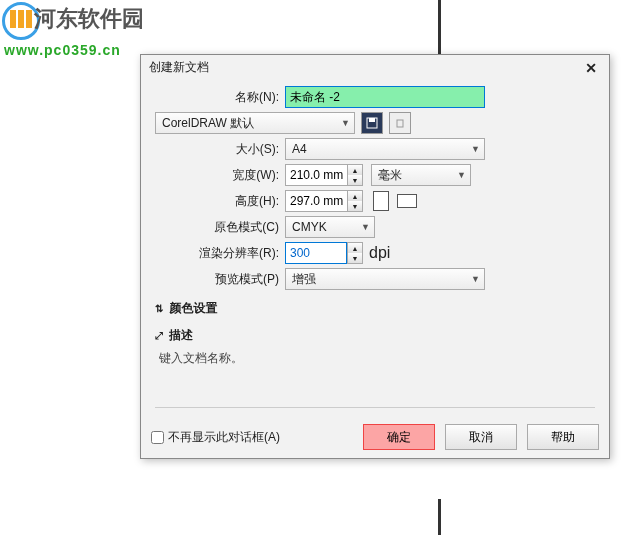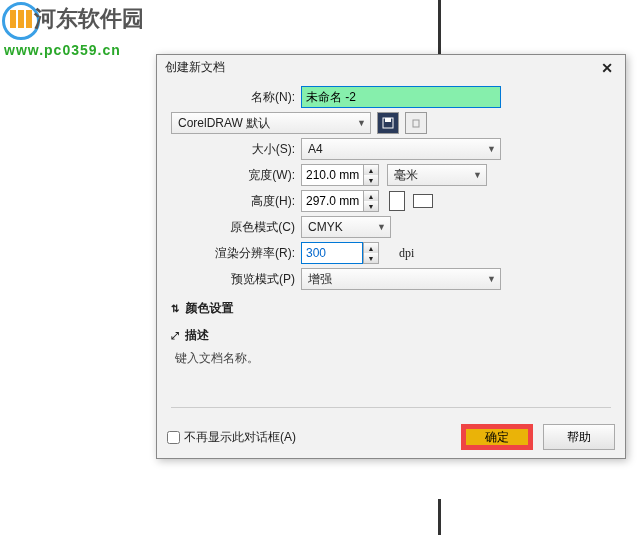--- a/index.html
+++ b/index.html
@@ -5,21 +5,21 @@
   * { box-sizing: border-box; margin: 0; padding: 0; font-family: "Microsoft YaHei", SimSun, sans-serif; }
   body { background: #fff; width: 644px; height: 535px; position: relative; overflow: hidden; }
   .watermark-logo { position: absolute; top: 0; left: 0; width: 180px; height: 40px; }
   .wm-circle { position: absolute; width: 38px; height: 38px; border: 3px solid #3aa0e6; border-radius: 50%; top: 2px; left: 2px; }
   .wm-bars { position: absolute; top: 10px; left: 10px; }
   .wm-bars span { display: block; width: 6px; height: 18px; background: #f5a623; float: left; margin-right: 2px; }
   .wm-text { position: absolute; left: 34px; top: 4px; font-size: 22px; font-weight: bold; color: #555; font-family: "KaiTi", serif; }
   .wm-url { position: absolute; left: 4px; top: 42px; font-size: 14px; font-weight: bold; color: #2aa82a; letter-spacing: 1px; }
   .canvas-line { position: absolute; left: 438px; top: 0; width: 3px; height: 56px; background: #333; }
   .canvas-line.bottom { top: auto; bottom: 0; height: 36px; }
-  .dialog { position: absolute; left: 156px; top: 54px; width: 470px; background: #f2f2f2; border: 1px solid #888; box-shadow: 2px 2px 8px rgba(0,0,0,.25); font-size: 12px; color: #222; }
+  .dialog { position: absolute; left: 140px; top: 54px; width: 470px; background: #f2f2f2; border: 1px solid #888; box-shadow: 2px 2px 8px rgba(0,0,0,.25); font-size: 12px; color: #222; }
   .titlebar { display: flex; align-items: center; justify-content: space-between; padding: 4px 8px; }
   .titlebar-title { font-size: 12px; }
   .close-btn { font-size: 14px; font-weight: bold; cursor: pointer; padding: 0 4px; }
   .body { padding: 2px 14px 8px 14px; }
   .row { display: flex; align-items: center; margin: 4px 0; }
   .label { width: 130px; text-align: right; padding-right: 6px; color: #222; }
   .text-input { height: 22px; border: 1px solid #0078d7; background: #fff; padding: 0 4px; font-size: 12px; }
   .text-input.selected { background: #86efac; color: #000; }
   .text-input.name { width: 200px; }
   .combo { height: 22px; border: 1px solid #aaa; background: linear-gradient(#fdfdfd,#ececec); display: inline-flex; align-items: center; justify-content: space-between; padding: 0 4px 0 6px; font-size: 12px; }
@@ -43,22 +43,22 @@
   .section { margin-top: 10px; }
   .section-head { font-weight: bold; font-size: 12px; display:flex; align-items:center; gap:6px; margin-bottom:4px; }
   .expander { font-size: 10px; }
   .desc-text { color: #444; margin: 6px 0 10px 4px; }
   .hr { border-top:1px solid #ccc; margin-top: 40px; }
   .footer { padding: 8px 10px; display:flex; align-items:center; }
   .chk { display:flex; align-items:center; gap:4px; font-size:12px; }
   .chk input { width:13px; height:13px; }
   .btnrow { margin-left:auto; display:flex; gap:10px; }
   .btn { width: 72px; height: 26px; border:1px solid #aaa; background: linear-gradient(#fdfdfd,#e4e4e4); font-size:12px; cursor:pointer; }
-  .btn.primary { border:5px solid #ef4444; background:#eab308; }
-  .dpi { margin-left:20px; font-size:12px;font-family:Liberation Serif, serif; }
+  .btn.primary { border:1px solid #ef4444; background:#fca5a5; }
+  .dpi { margin-left:6px; font-size:16px; }
 </style>
 </head>
 <body>
 
 <div class="watermark-logo">
   <div class="wm-circle"></div>
   <div class="wm-bars">
       <span></span>
       <span></span>
       <span></span>
@@ -185,16 +185,17 @@
     <div class="hr"></div>
   </div>
 
   <div class="footer">
     <label class="chk">
       <input type="checkbox" style="">
       <span>不再显示此对话框(A)</span>
     </label>
     <div class="btnrow">
       <button class="btn primary">确定</button>
+      <button class="btn">取消</button>
       <button class="btn">帮助</button>
     </div>
   </div>
 </div>
 
 </body></html>

